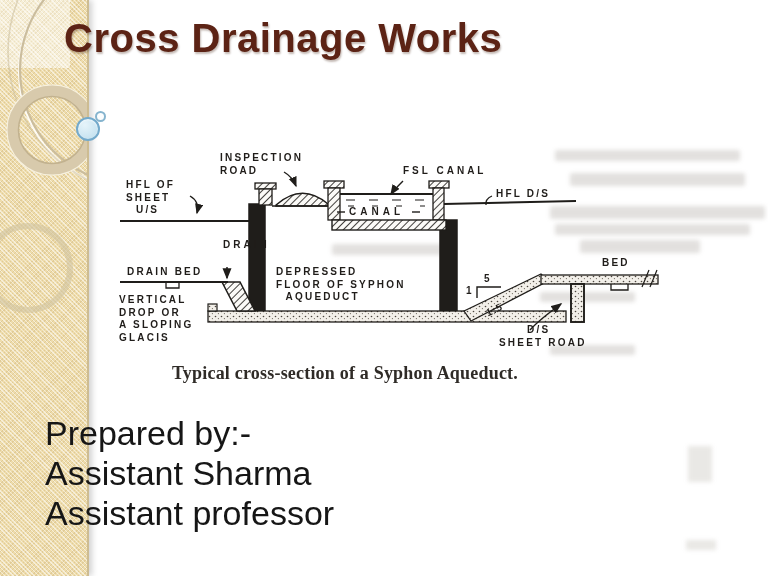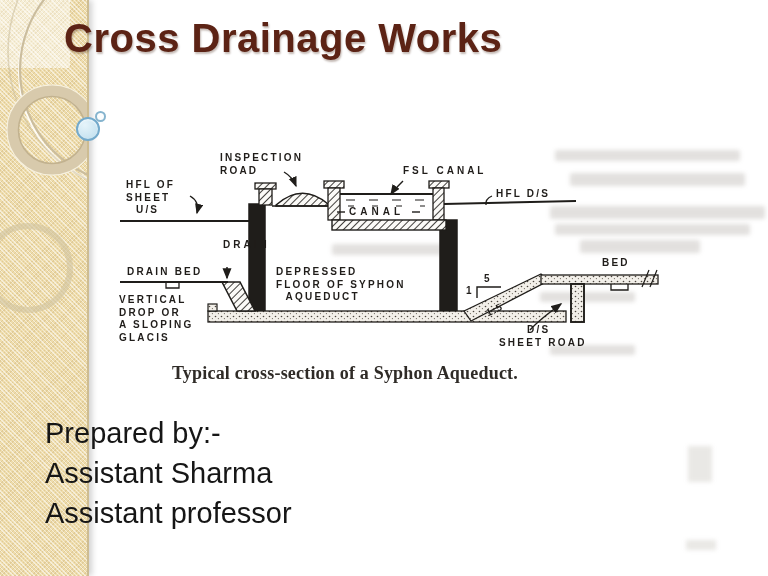--- a/index.html
+++ b/index.html
@@ -40,21 +40,21 @@
   #lbl-canal{letter-spacing:4px;text-align:center;}
   #lbl-fsl-canal,#lbl-drain{letter-spacing:3px;}
   #lbl-ratio{transform:rotate(-25deg);letter-spacing:1px;}
   #caption{position:absolute;left:72px;top:214px;z-index:3;font-family:"Liberation Serif",serif;
       font-size:18px;font-weight:bold;color:#2f2b27;letter-spacing:.2px;white-space:nowrap;margin-top:9px;}
 
   
   .g{position:absolute;z-index:1;background:rgba(112,102,88,.20);filter:blur(2px);border-radius:2px;}
 
   
-  #footer{position:absolute;left:45px;top:413px;font-size:29px;color:#161616;line-height:40px;}
+  #footer{position:absolute;left:45px;top:413px;font-size:34px;color:#161616;line-height:40px;}
   #footer div{white-space:nowrap;}
 
   .pgghost{position:absolute;background:rgba(120,110,96,.16);filter:blur(2px);}
 </style>
 </head>
 <body>
 
 <div id="slide">
 
   <div id="strip">

